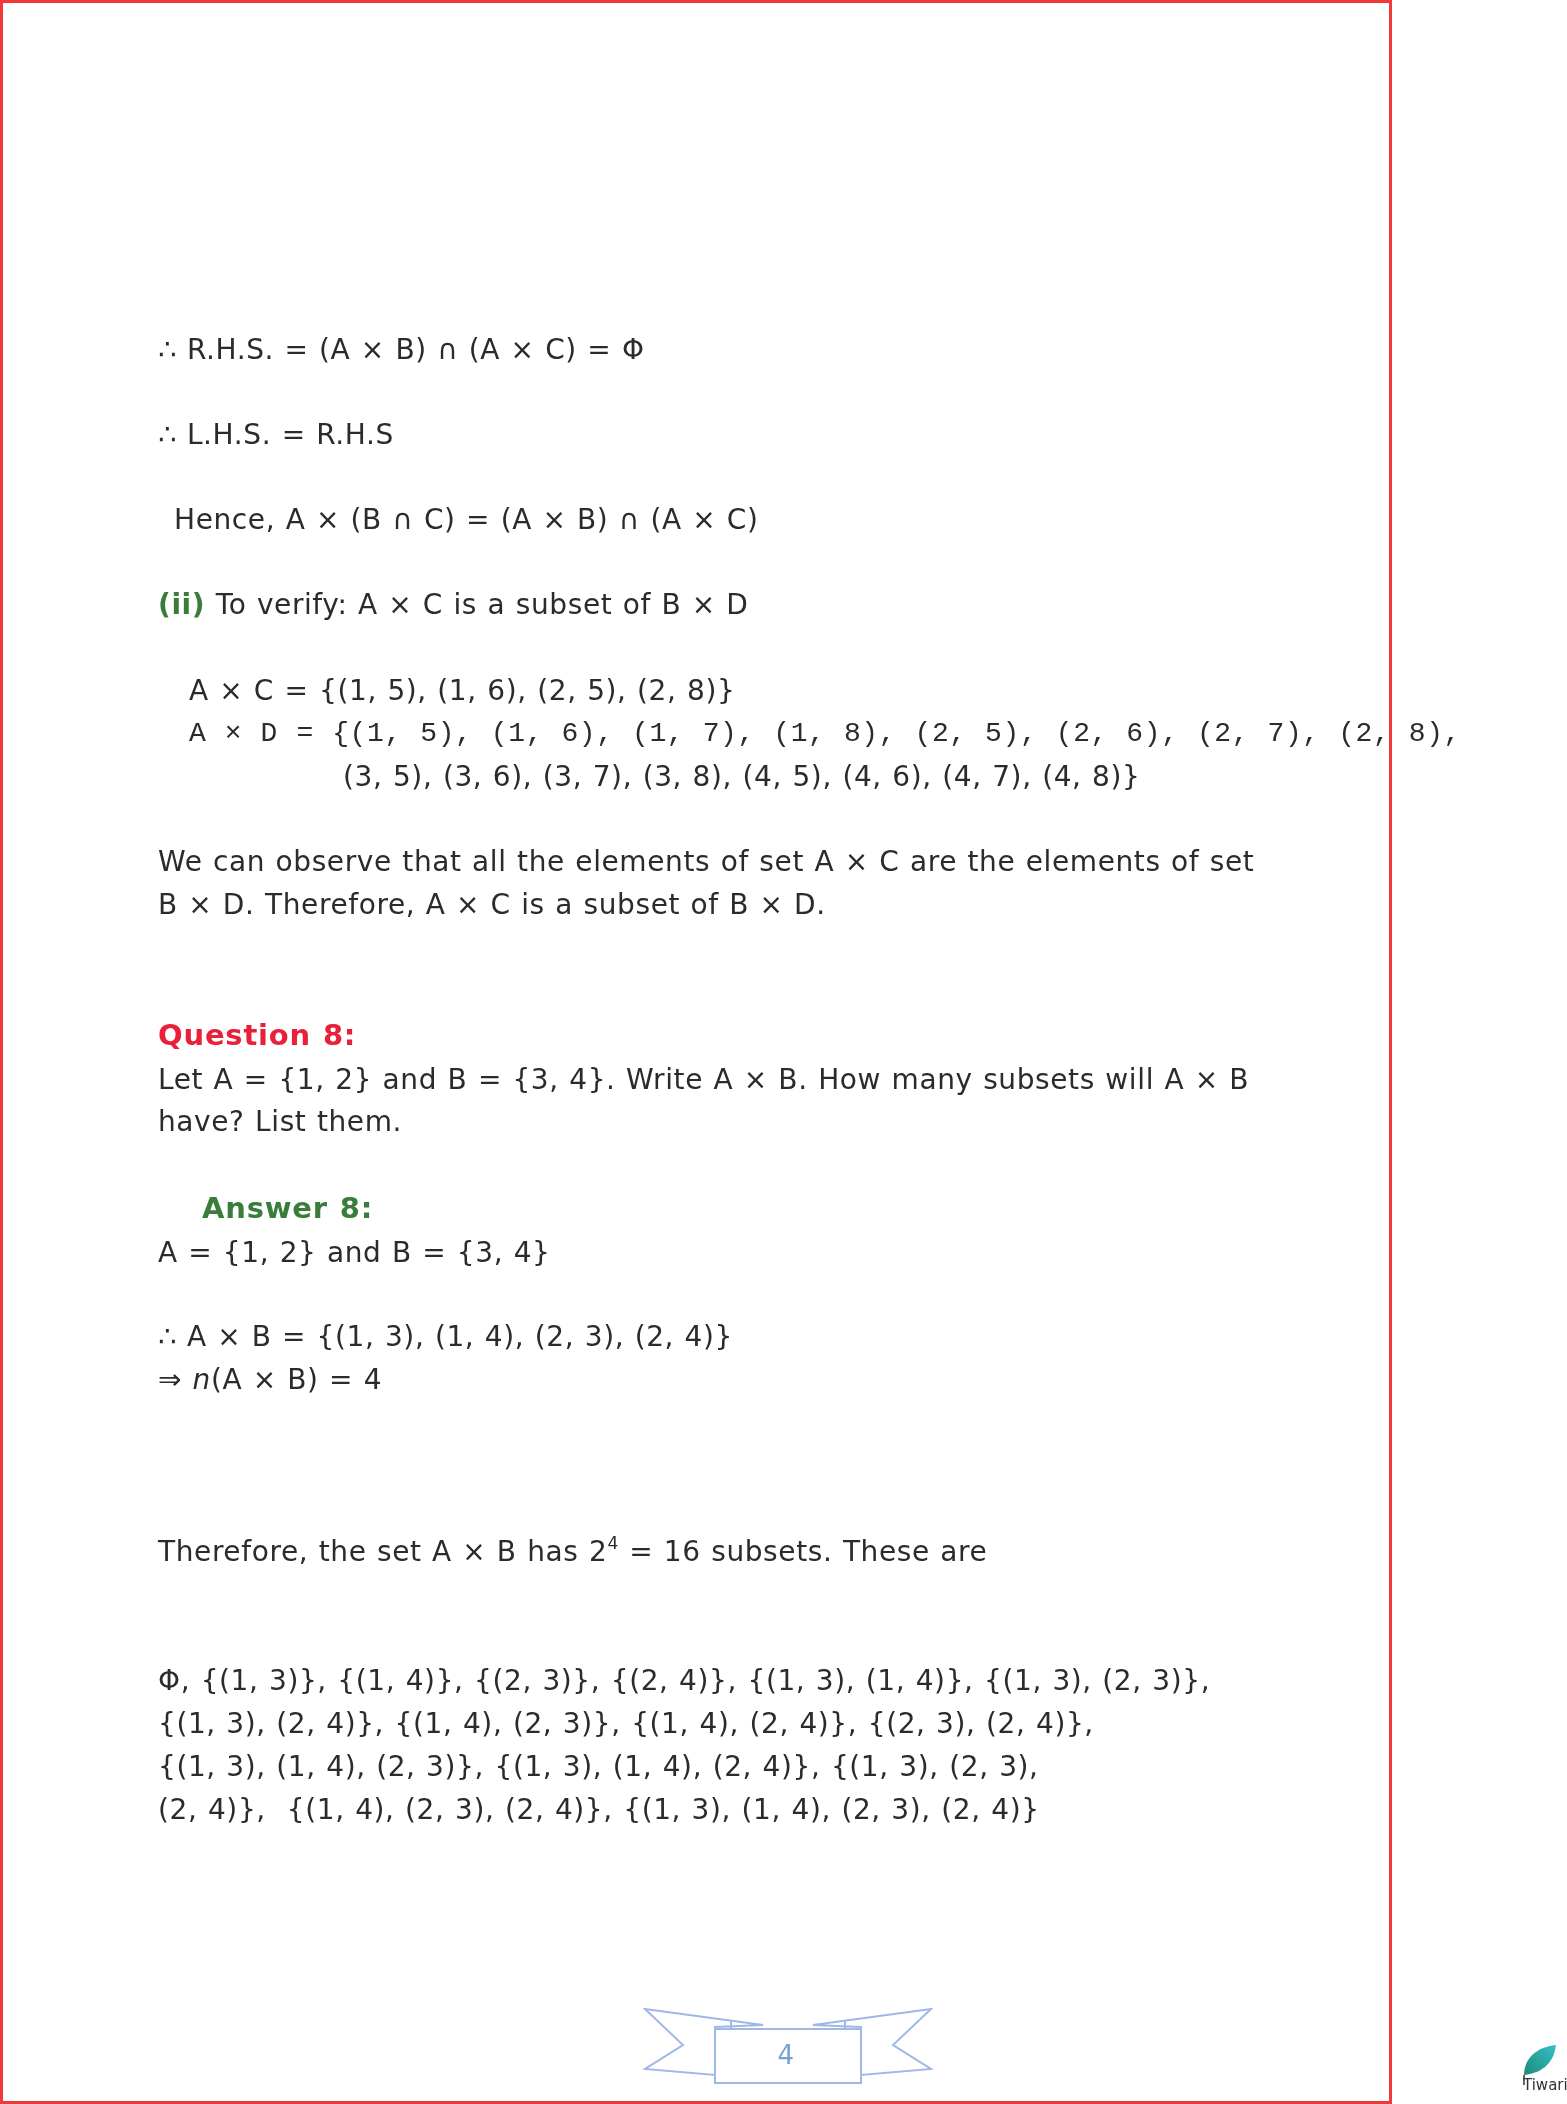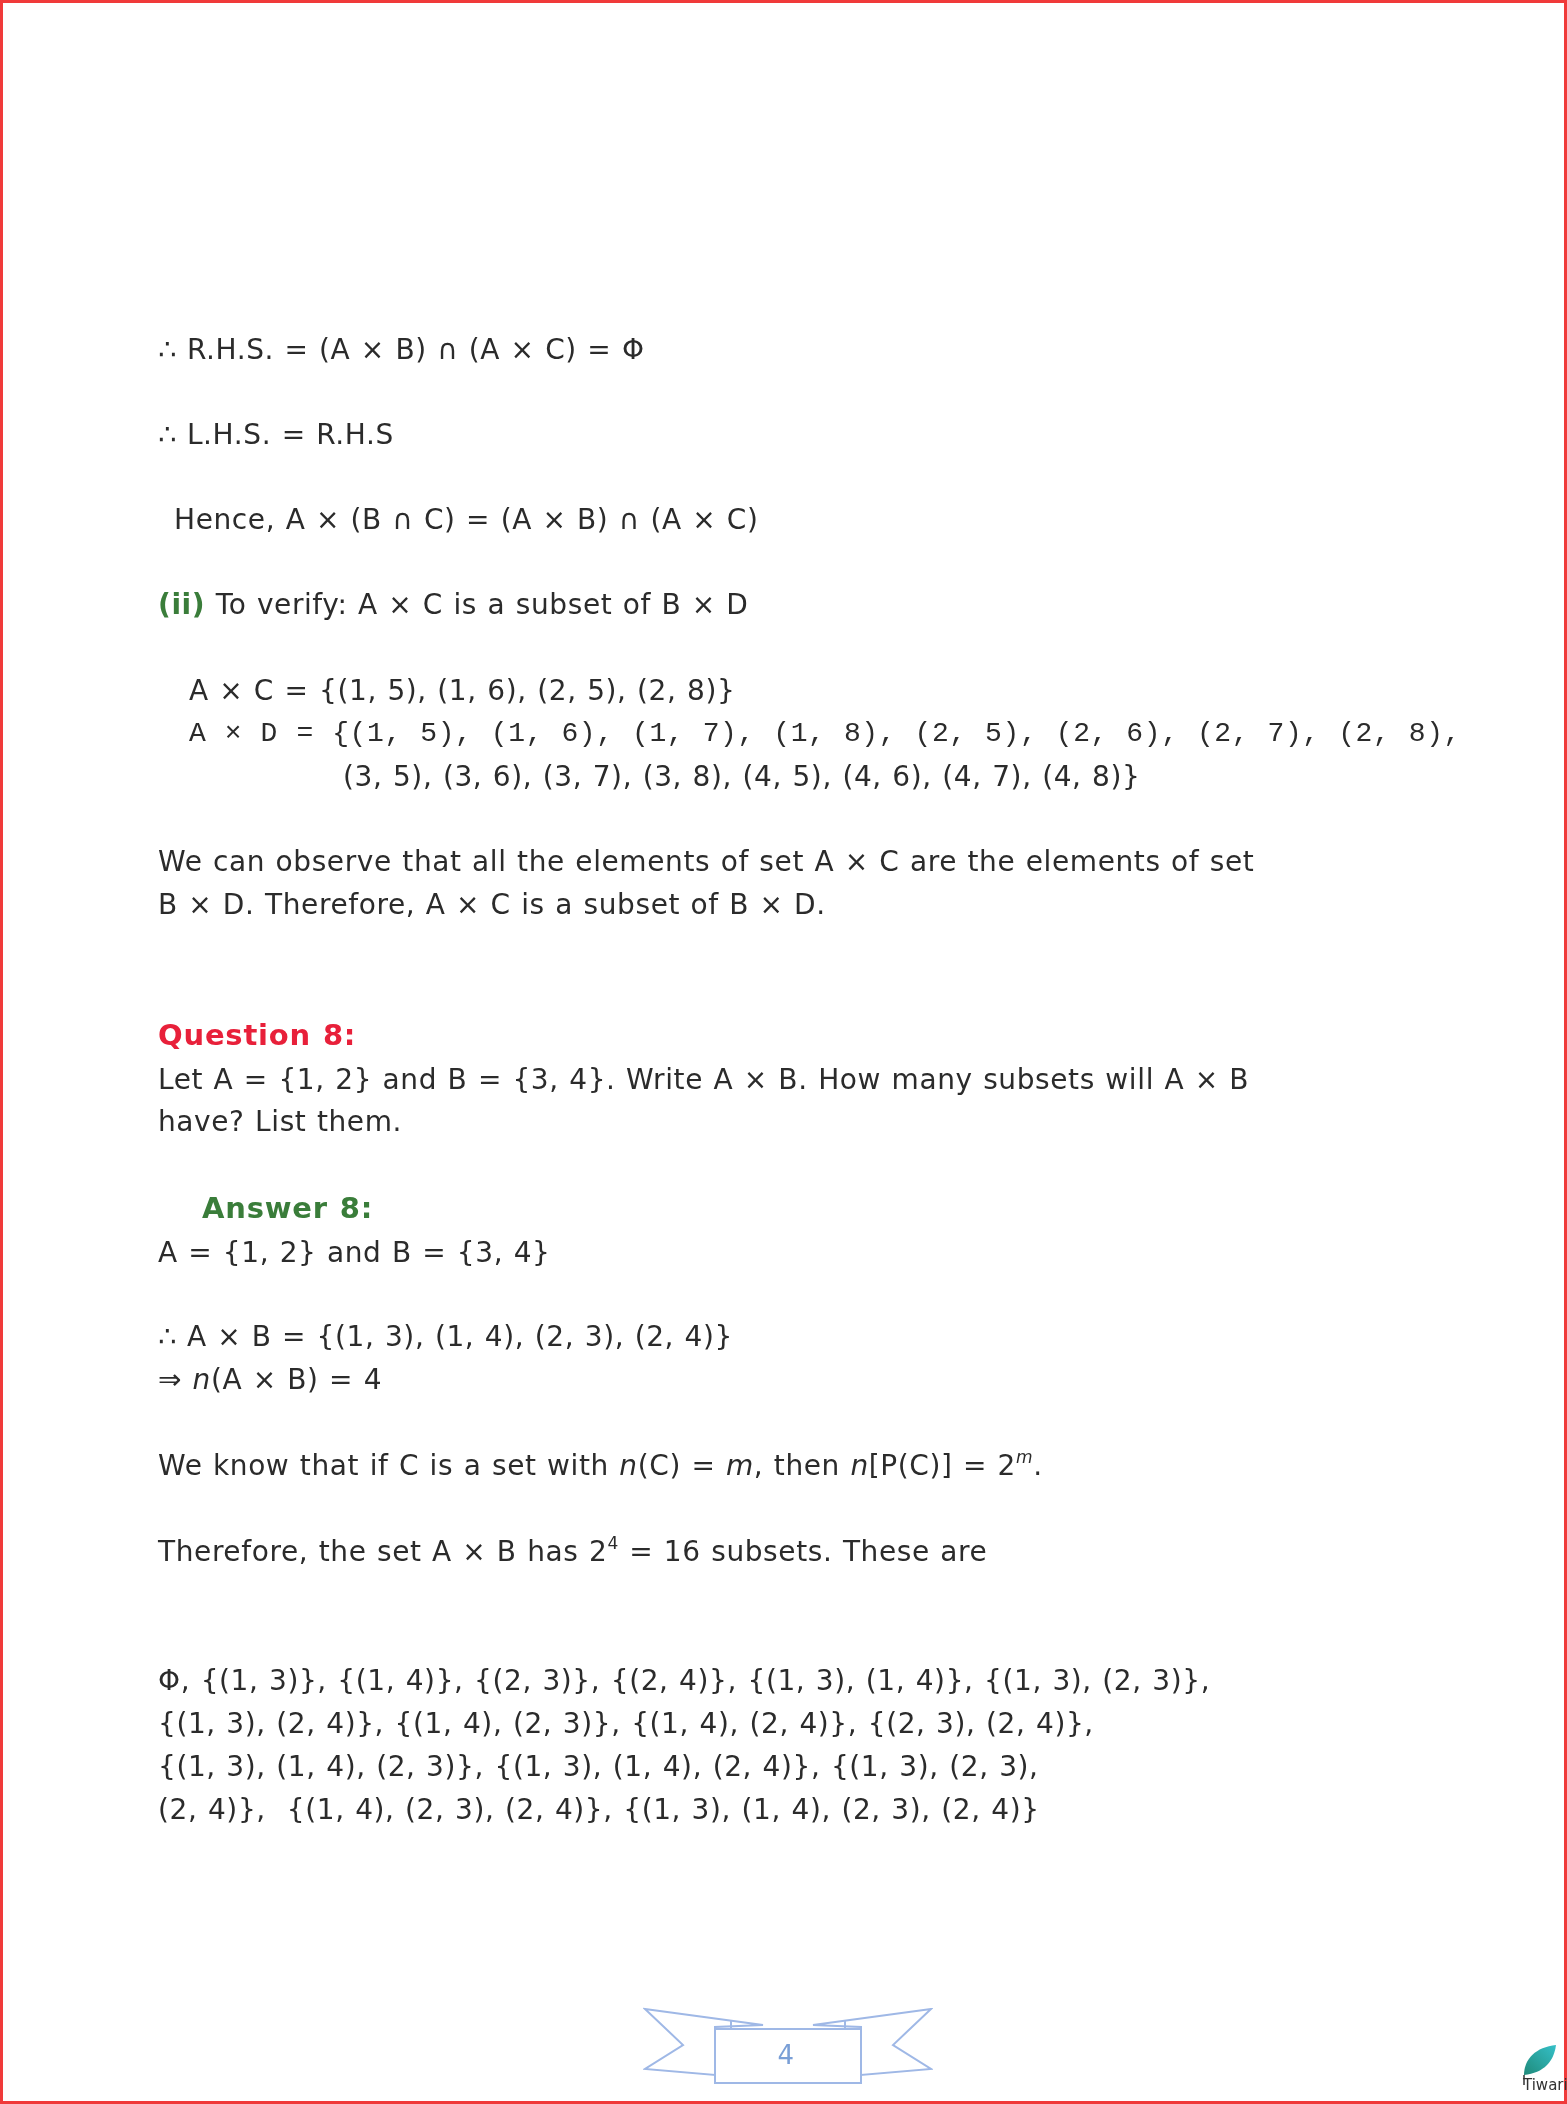--- a/index.html
+++ b/index.html
@@ -1,19 +1,19 @@
 <!DOCTYPE html>
 <html><head>
 <meta charset="utf-8">
 <style>
   html, body { margin: 0; padding: 0; background: #ffffff; }
   body { width: 1567px; height: 2104px; position: relative; overflow: hidden; }
   .page {
     position: absolute; left: 0; top: 0;
-    width: 1567px; height: 2104px;
+    width: 1392px; height: 2104px;
     box-sizing: border-box;
     border: 3px solid #f03a3a;
     background: #ffffff;
   }
   .content {
     position: absolute; left: 0; top: 0; width: 100%; height: 100%;
     font-family: "DejaVu Sans", sans-serif;
     font-size: 28px;
     color: #2b2b2b;
     letter-spacing: 0.6px;
@@ -63,21 +63,20 @@
     <div class="line h-red" style="top:1018px;">Question 8:</div>
     <div class="line" style="top:1063px;">Let A = {1, 2} and B = {3, 4}. Write A × B. How many subsets will A × B</div>
     <div class="line" style="top:1105px;">have? List them.</div>
 
     <div class="line h-green" style="top:1191px;margin-left:44px;">Answer 8:</div>
     <div class="line" style="top:1236px;text-align:center;">A = {1, 2} and B = {3, 4}</div>
 
     <div class="line" style="top:1320px;">∴ A × B = {(1, 3), (1, 4), (2, 3), (2, 4)}</div>
     <div class="line" style="top:1363px;"><span>⇒ </span><span class="it">n</span><span>(A × B) = 4</span></div>
 
-    <div class="line" style="top:1449px;"><span>We know that if C is a set with </span><span class="it">n</span><span>(C) = </span><span class="it">m</span><span>, then </span><span class="it">n</span><span>[P(C)] = 2</span><sup class="it">m</sup><span>.</span></div>
 
     <div class="line" style="top:1535px;"><span>Therefore, the set A × B has 2</span><sup>4</sup><span> = 16 subsets. These are</span></div>
 
     <div class="line" style="top:1664px;">Φ, {(1, 3)}, {(1, 4)}, {(2, 3)}, {(2, 4)}, {(1, 3), (1, 4)}, {(1, 3), (2, 3)},</div>
     <div class="line" style="top:1707px;">{(1, 3), (2, 4)}, {(1, 4), (2, 3)}, {(1, 4), (2, 4)}, {(2, 3), (2, 4)},</div>
     <div class="line" style="top:1750px;text-align:right;">{(1, 3), (1, 4), (2, 3)}, {(1, 3), (1, 4), (2, 4)}, {(1, 3), (2, 3),</div>
     <div class="line" style="top:1793px;">(2, 4)},  {(1, 4), (2, 3), (2, 4)}, {(1, 3), (1, 4), (2, 3), (2, 4)}</div>
 
     <svg class="footer-ribbon" viewBox="0 0 290 80">
       <g fill="none" stroke="#9fb8e6" stroke-width="2">

